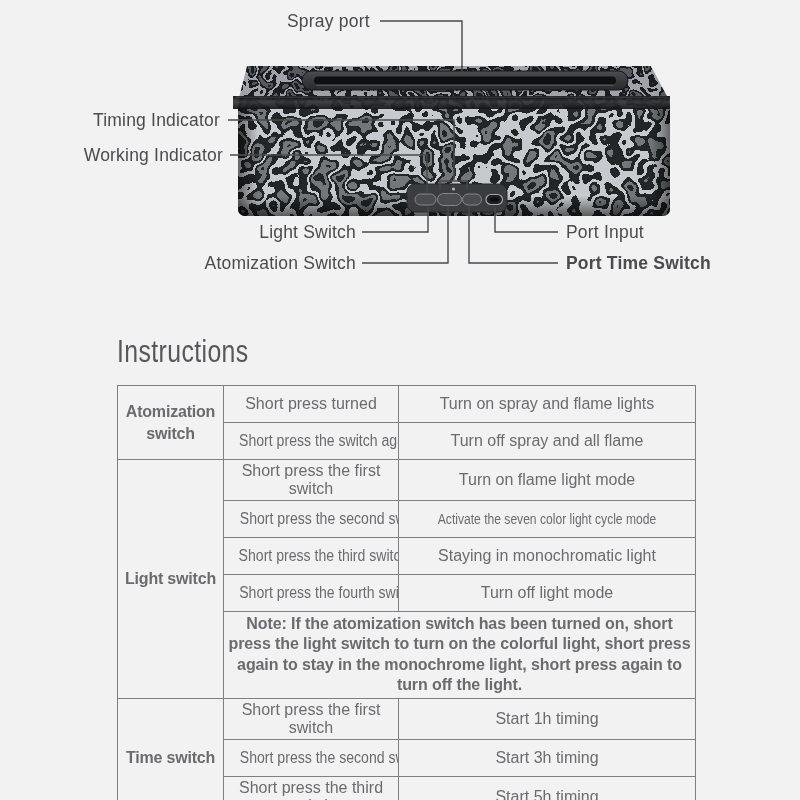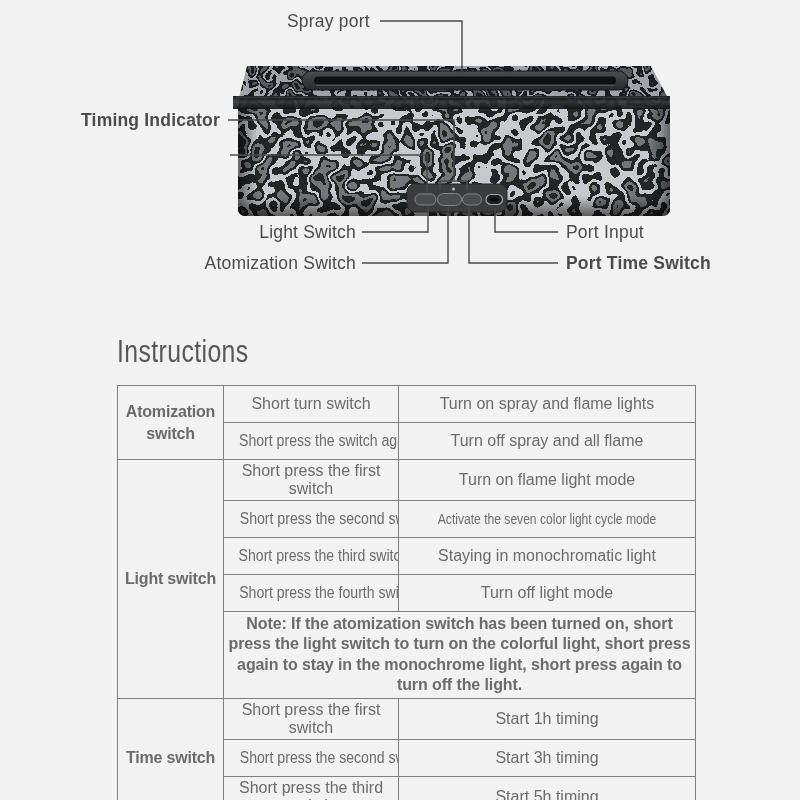--- a/index.html
+++ b/index.html
@@ -4,21 +4,21 @@
 <style>
   html,body{margin:0;padding:0;}
   body{font-family:"Liberation Sans","DejaVu Sans",sans-serif;}
   .canvas{position:relative;width:800px;height:800px;background:#f2f2f3;overflow:hidden;}
 
   
   .device-svg{position:absolute;left:0;top:0;}
   .callout-label{position:absolute;font-size:17.5px;line-height:20px;color:#4b4b4d;
                  white-space:nowrap;letter-spacing:.2px;}
   .lbl-spray{left:287px;top:11px;}
-  .lbl-timing{right:580px;top:110px;font-weight:bold;}
+  .lbl-timing{right:580px;top:110px;}
   .lbl-working{right:577px;top:145px;}
   .lbl-light{right:444px;top:222px;}
   .lbl-atomization{right:444px;top:253px;}
   .lbl-power{left:566px;top:222px;}
   .lbl-porttime{left:566px;top:253px;font-weight:bold;}
 
   
   .heading{position:absolute;left:117px;top:334px;font-size:31px;color:#57575a;
            transform:scaleX(.8);transform-origin:left top;white-space:nowrap;letter-spacing:.5px;}
 
@@ -133,38 +133,39 @@
       <path d="M230 155 H427 V192"></path>
       <path d="M362 232 H428 V207"></path>
       <path d="M362 263 H448 V207"></path>
       <path d="M558 232 H495 V208"></path>
       <path d="M558 263 H469 V207"></path>
     </g>
   </svg>
 
   <div class="callout-label lbl-spray">Spray port</div>
   <div class="callout-label lbl-timing">Timing Indicator</div>
+  <div class="callout-label lbl-working">Working Indicator</div>
   <div class="callout-label lbl-light">Light Switch</div>
   <div class="callout-label lbl-atomization">Atomization Switch</div>
   <div class="callout-label lbl-power">Port Input</div>
   <div class="callout-label lbl-porttime">Port Time Switch</div>
 
   <div class="heading">Instructions</div>
 
   <table class="instr">
     <colgroup>
         <col class="c1">
         <col class="c2">
         <col class="c3">
       </colgroup>
     <tbody>
 
       <tr>
         <td class="sw" rowspan="2">Atomization switch</td>
-        <td>Short turn switch</td>
+        <td>Short press turned</td>
         <td>Turn on spray and flame lights</td>
       </tr>
       <tr>
         <td><span class="sq1">Short press the switch again</span></td>
         <td>Turn off spray and all flame</td>
       </tr>
 
       <tr>
         <td class="sw" rowspan="5">Light switch</td>
         <td>Short press the first switch</td>

